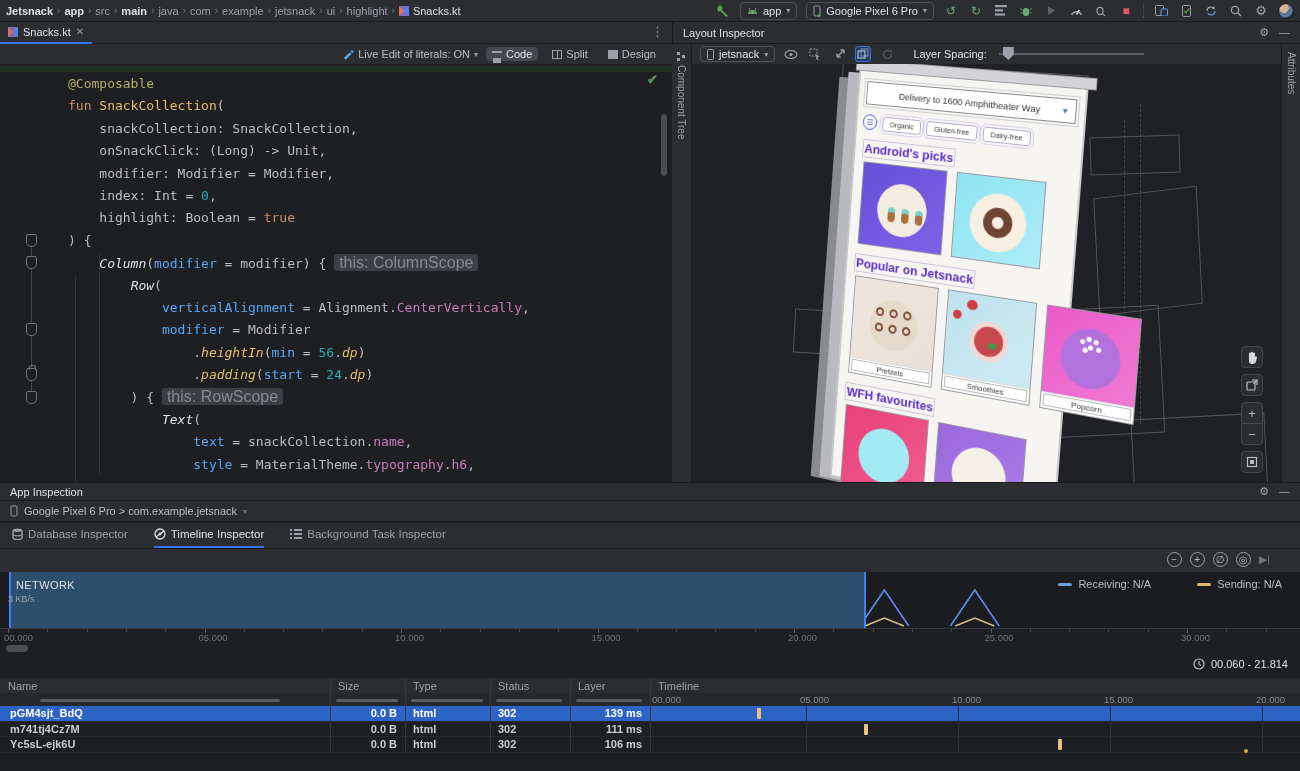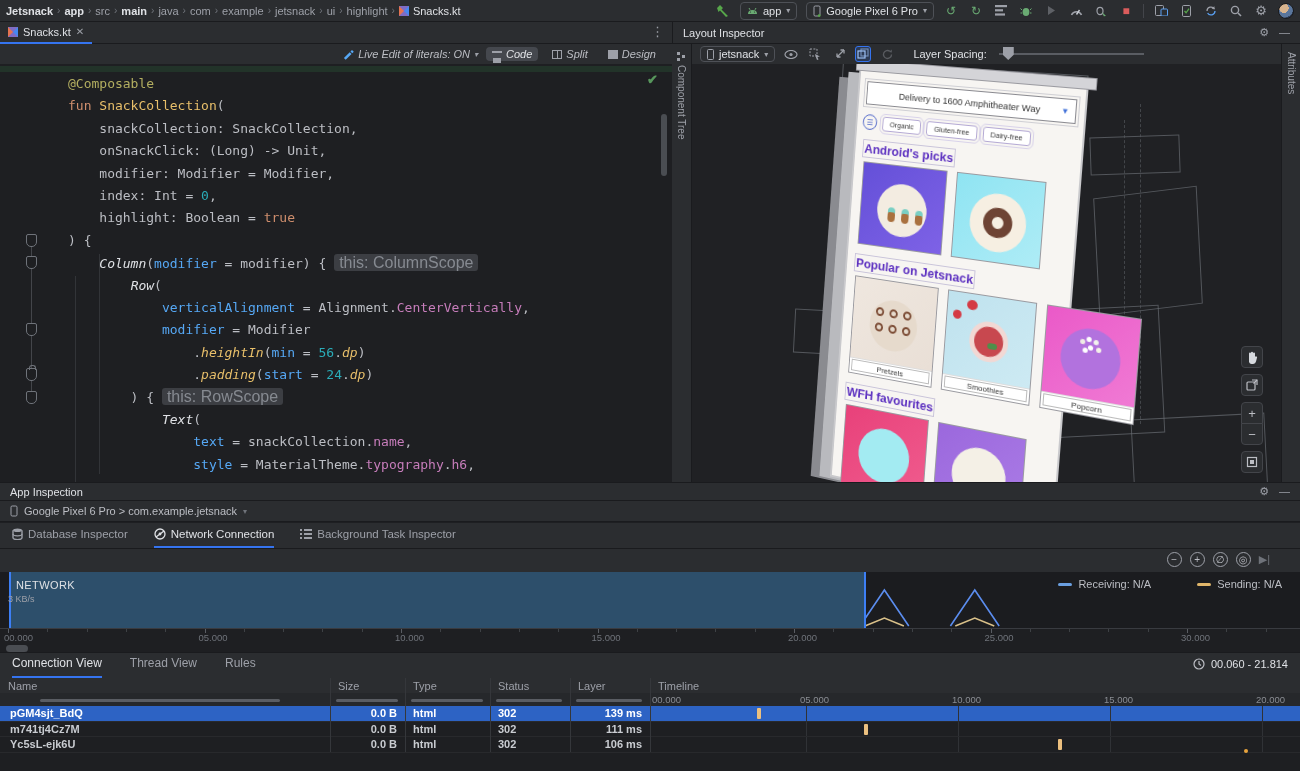--- a/index.html
+++ b/index.html
@@ -18,21 +18,21 @@
   .combo { display:flex; align-items:center; gap:5px; border:1px solid #4e5157; border-radius:4px; height:18px; padding:0 6px; font-size:11px; color:#dfe1e5; background:#2b2d30; }
   .combo .chev { color:#9da0a8; font-size:8px; }
   .avatar { width:16px; height:16px; border-radius:50%; background:radial-gradient(circle at 35% 30%, #d8b48e 0 35%, #5a769c 36% 70%, #32415a 71%); border:1px solid #1a1b1e; }
   .sepbar { width:1px; height:14px; background:#43454a; }
 
   
   #tabbar { position:absolute; left:0; top:22px; width:672px; height:22px; background:#2b2d30; border-bottom:1px solid #1a1b1e; display:flex; align-items:center; }
   #snacks-tab { height:22px; display:flex; align-items:center; gap:5px; padding:0 8px; font-size:11px; color:#dfe1e5; border-bottom:2px solid #3574f0; background:#2b2d30; }
   #snacks-tab .close { color:#9da0a8; font-size:10px; }
   #editor-kebab { position:absolute; right:8px; top:2px; color:#9da0a8; font-size:13px; }
-  #edtoolbar { position:absolute; left:0; top:44px; width:672px; height:20px; background:#2b2d30; display:flex; align-items:center; justify-content:flex-end; gap:8px; padding-right:10px; font-size:11px; color:#bcbec4;font-style:italic; }
+  #edtoolbar { position:absolute; left:0; top:44px; width:672px; height:20px; background:#2b2d30; display:flex; align-items:center; justify-content:flex-end; gap:8px; padding-right:10px; font-size:11px; color:#bcbec4; }
   #live-edit { display:flex; align-items:center; gap:4px; color:#bcbec4; }
   .mode-btn { display:flex; align-items:center; gap:4px; padding:1px 6px; border-radius:4px; color:#bcbec4; }
   .mode-btn.active { background:#45484e; color:#dfe1e5; }
   .mode-glyph { display:inline-block; width:10px; height:9px; border:1px solid #9da0a8; position:relative; }
   .mode-glyph.lines { border:none; border-top:2px solid #9da0a8; box-shadow:0 3px 0 -1px #9da0a8, 0 6px 0 -1px #9da0a8; height:7px; }
   .mode-glyph.split:before { content:""; position:absolute; left:4px; top:0; width:1px; height:100%; background:#9da0a8; }
   .mode-glyph.design { background:#9da0a8; }
 
   #code { position:absolute; left:0; top:64px; width:672px; height:418px; background:#1e1f22; overflow:hidden; }
   #code .liveedit-strip { position:absolute; left:0; top:2px; width:672px; height:6px; background:#223329; }
@@ -518,21 +518,21 @@
           <path d="M1 6 a4.5 1.8 0 0 0 9 0" fill="none" stroke="#9da0a8" stroke-width="1.2"></path>
         </svg>
       <span>Database Inspector</span>
     </span>
     <span class="ai-tab active">
       <svg width="12" height="12" viewBox="0 0 12 12">
           <circle cx="6" cy="6" r="5" fill="none" stroke="#dfe1e5" stroke-width="1.3"></circle>
           <path d="M2 9 L10 3" stroke="#dfe1e5" stroke-width="1.3"></path>
           <circle cx="6" cy="6" r="1.4" fill="#dfe1e5"></circle>
         </svg>
-      <span>Network Connection</span>
+      <span>Timeline Inspector</span>
     </span>
     <span class="ai-tab">
       <svg width="12" height="10" viewBox="0 0 12 10">
           <rect x="0" y="0" width="2" height="2" fill="#9da0a8"></rect>
           <rect x="4" y="0" width="8" height="2" fill="#9da0a8"></rect>
           <rect x="0" y="4" width="2" height="2" fill="#9da0a8"></rect>
           <rect x="4" y="4" width="8" height="2" fill="#9da0a8"></rect>
           <rect x="0" y="8" width="2" height="2" fill="#9da0a8"></rect>
           <rect x="4" y="8" width="8" height="2" fill="#9da0a8"></rect>
         </svg>
@@ -618,25 +618,20 @@
       <span class="tlabel" style="left: 4px;">00.000</span>
       <span class="tlabel" style="left: 198.5px;">05.000</span>
       <span class="tlabel" style="left: 395px;">10.000</span>
       <span class="tlabel" style="left: 591.5px;">15.000</span>
       <span class="tlabel" style="left: 788px;">20.000</span>
       <span class="tlabel" style="left: 984.5px;">25.000</span>
       <span class="tlabel" style="left: 1181px;">30.000</span>
     </div>
   <div id="net-hscroll"></div>
 
-  <div id="conn-tabs">
-    <span class="conn-tab active">Connection View</span>
-    <span class="conn-tab">Thread View</span>
-    <span class="conn-tab">Rules</span>
-  </div>
   <div id="time-range">
     <svg width="12" height="12" viewBox="0 0 12 12">
         <circle cx="6" cy="6" r="5" fill="none" stroke="#bcbec4" stroke-width="1.2"></circle>
         <path d="M6 3 V6 L8 7.4" fill="none" stroke="#bcbec4" stroke-width="1.2"></path>
       </svg>
     <span>00.060 - 21.814</span>
   </div>
 
   <div id="conn-table">
     <div id="conn-head">

